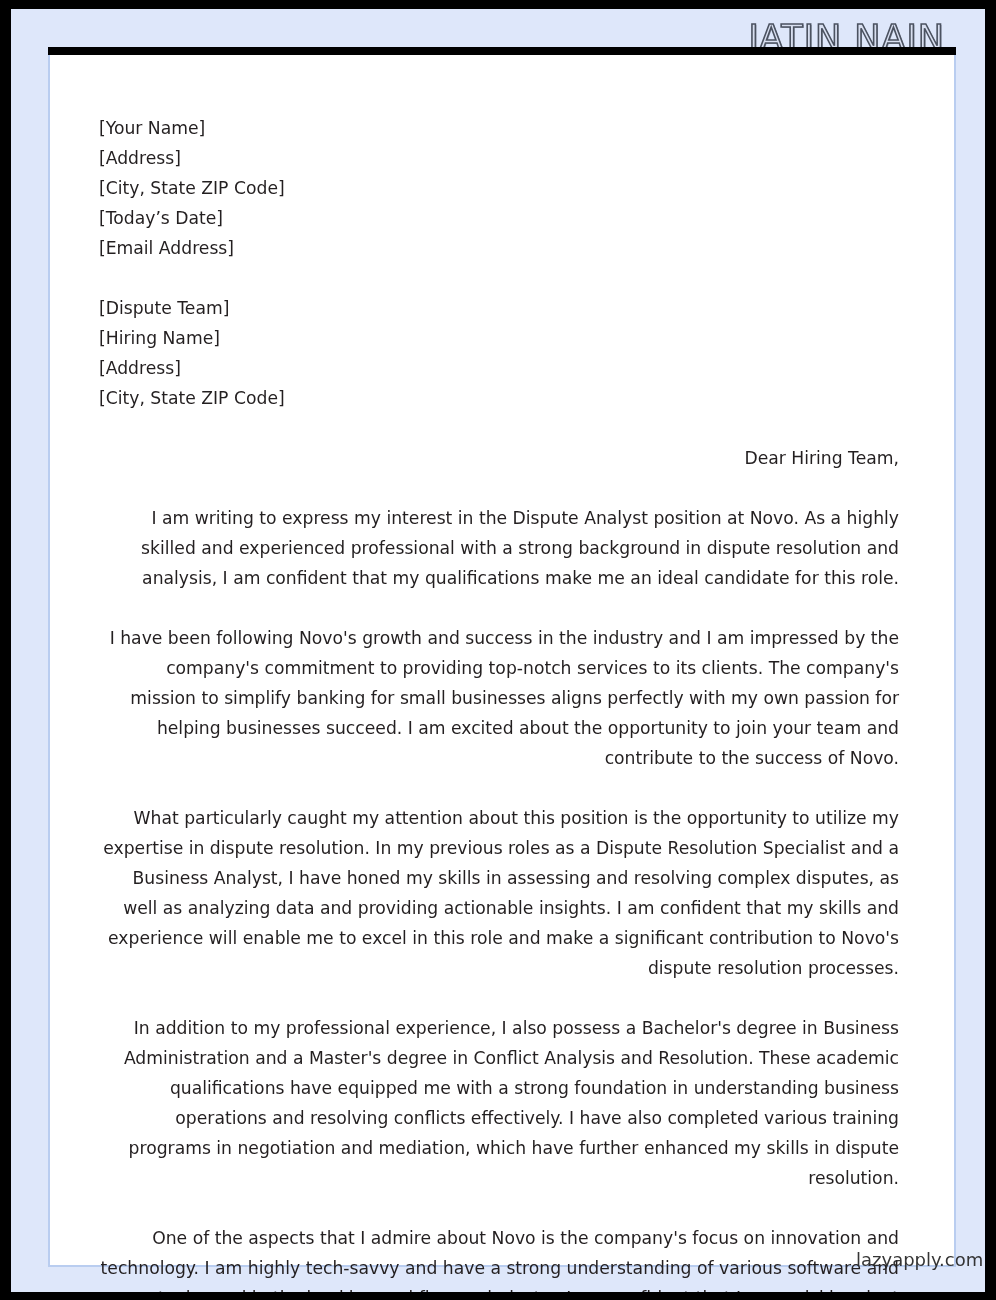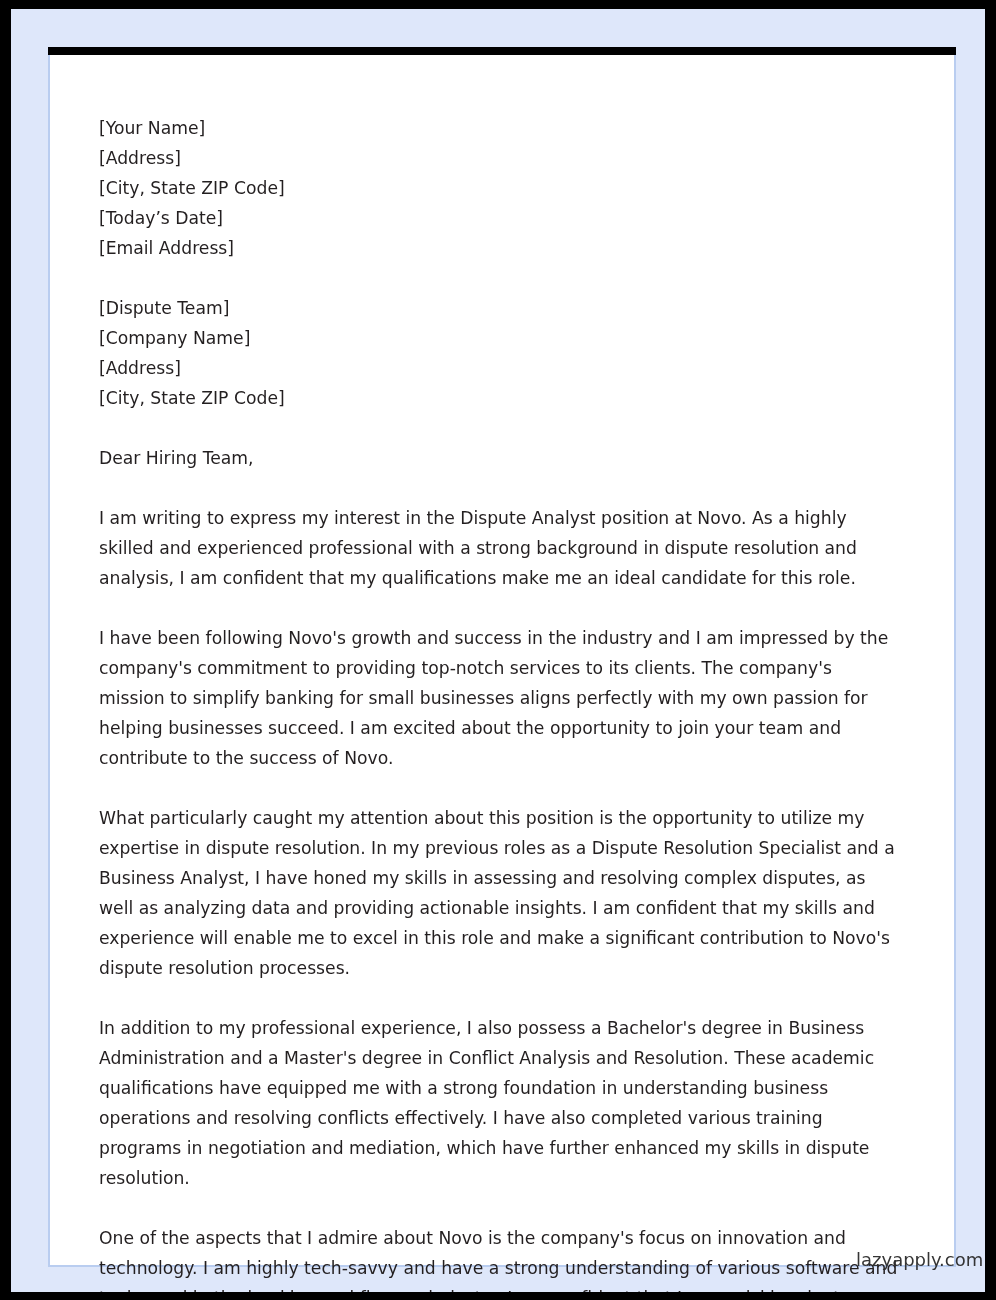--- a/index.html
+++ b/index.html
@@ -86,59 +86,60 @@
     line-height: 30px;
     color: #231f20;
   }
   #letter .block {
     margin: 12px 0 30px 0;
   }
   #letter .block:last-child { margin-bottom: 0; }
   #letter .line { white-space: nowrap; }
   #letter p.para {
     margin: 0 0 30px 0;
-    text-align: left;
+    text-align: right;
   }
 
   
   #watermark {
     position: absolute;
     left: 845px;
     top: 1240px;
     font-family: "DejaVu Sans", sans-serif;
     font-size: 18px;
     color: #2b2b2b;
     white-space: nowrap;
     opacity: .95;
   }
 </style>
 </head>
 <body>
 
 <div id="frame">
   <div id="canvas">
 
+    <div id="doc-title">JATIN NAIN</div>
 
     <div id="top-rule"></div>
 
     <div id="page"></div>
 
     <div id="letter">
 
       <div class="block">
         <div class="line">[Your Name]</div>
         <div class="line">[Address]</div>
         <div class="line">[City, State ZIP Code]</div>
         <div class="line">[Today’s Date]</div>
         <div class="line">[Email Address]</div>
       </div>
 
       <div class="block">
         <div class="line">[Dispute Team]</div>
-        <div class="line">[Company Name]</div>
+        <div class="line">[Hiring Name]</div>
         <div class="line">[Address]</div>
         <div class="line">[City, State ZIP Code]</div>
       </div>
 
       <p class="para">Dear Hiring Team,</p>
 
       <p class="para">I am writing to express my interest in the Dispute Analyst position at Novo. As a highly skilled and experienced professional with a strong background in dispute resolution and analysis, I am confident that my qualifications make me an ideal candidate for this role.</p>
 
       <p class="para">I have been following Novo's growth and success in the industry and I am impressed by the company's commitment to providing top-notch services to its clients. The company's mission to simplify banking for small businesses aligns perfectly with my own passion for helping businesses succeed. I am excited about the opportunity to join your team and contribute to the success of Novo.</p>
 

